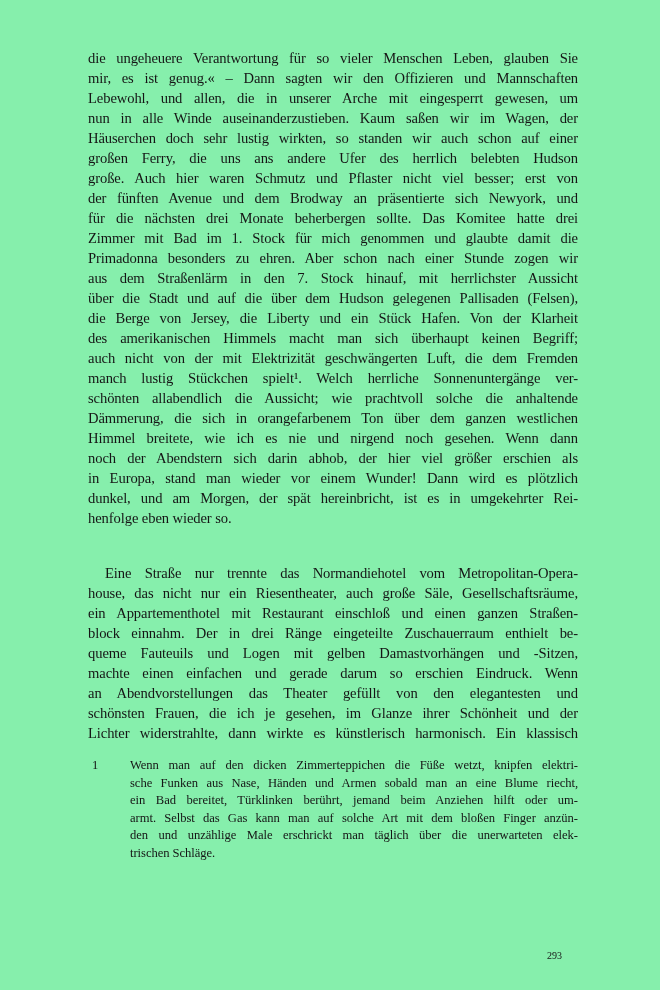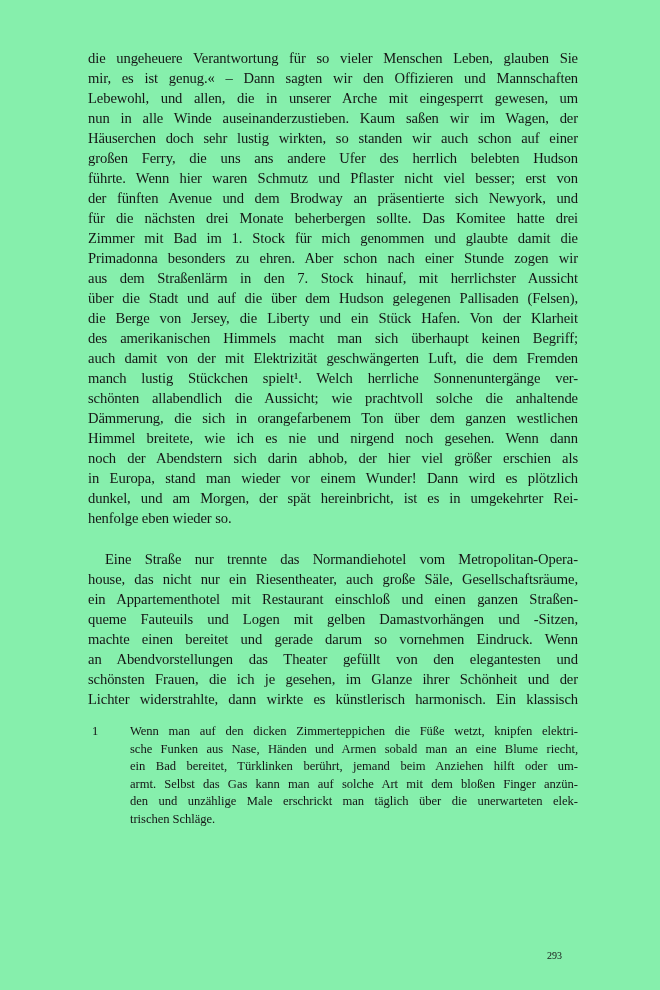--- a/index.html
+++ b/index.html
@@ -22,21 +22,21 @@
     font-size: 14.6px;
     line-height: 20px;
     letter-spacing: -0.1px;
   }
   .tline {
     text-align: justify;
     text-align-last: justify;
   }
   .para .tline:last-child { text-align-last: left; }
   .para[data-justify-last="true"] .tline:last-child { text-align-last: justify; }
-  .para-gap { margin-top: 21px; }
+  .para-gap { margin-top: 35px; }
   .para[data-indent-first="true"] .tline:first-child { text-indent: 17px; }
   .footnote {
     position: relative;
     margin-top: 14px;
     padding-left: 42px;
     font-size: 12.6px;
     line-height: 17.5px;
     letter-spacing: -0.05px;
   }
   .footnote .tline { text-align: justify; text-align-last: justify; }
@@ -60,46 +60,47 @@
 <div class="page">
   <div class="textblock">
 
     <div class="para">
         <div class="tline">die ungeheuere Verantwortung für so vieler Menschen Leben, glauben Sie</div>
         <div class="tline">mir, es ist genug.« – Dann sagten wir den Offizieren und Mannschaften</div>
         <div class="tline">Lebewohl, und allen, die in unserer Arche mit eingesperrt gewesen, um</div>
         <div class="tline">nun in alle Winde auseinanderzustieben. Kaum saßen wir im Wagen, der</div>
         <div class="tline">Häuserchen doch sehr lustig wirkten, so standen wir auch schon auf einer</div>
         <div class="tline">großen Ferry, die uns ans andere Ufer des herrlich belebten Hudson</div>
-        <div class="tline">führte. Wenn hier waren Schmutz und Pflaster nicht viel besser; erst von</div>
+        <div class="tline">große. Auch hier waren Schmutz und Pflaster nicht viel besser; erst von</div>
         <div class="tline">der fünften Avenue und dem Brodway an präsentierte sich Newyork, und</div>
         <div class="tline">für die nächsten drei Monate beherbergen sollte. Das Komitee hatte drei</div>
         <div class="tline">Zimmer mit Bad im 1. Stock für mich genommen und glaubte damit die</div>
         <div class="tline">Primadonna besonders zu ehren. Aber schon nach einer Stunde zogen wir</div>
         <div class="tline">aus dem Straßenlärm in den 7. Stock hinauf, mit herrlichster Aussicht</div>
         <div class="tline">über die Stadt und auf die über dem Hudson gelegenen Pallisaden (Felsen),</div>
         <div class="tline">die Berge von Jersey, die Liberty und ein Stück Hafen. Von der Klarheit</div>
         <div class="tline">des amerikanischen Himmels macht man sich überhaupt keinen Begriff;</div>
-        <div class="tline">auch damit von der mit Elektrizität geschwängerten Luft, die dem Fremden</div>
+        <div class="tline">auch nicht von der mit Elektrizität geschwängerten Luft, die dem Fremden</div>
         <div class="tline">manch lustig Stückchen spielt¹. Welch herrliche Sonnenuntergänge ver-</div>
         <div class="tline">schönten allabendlich die Aussicht; wie prachtvoll solche die anhaltende</div>
         <div class="tline">Dämmerung, die sich in orangefarbenem Ton über dem ganzen westlichen</div>
         <div class="tline">Himmel breitete, wie ich es nie und nirgend noch gesehen. Wenn dann</div>
         <div class="tline">noch der Abendstern sich darin abhob, der hier viel größer erschien als</div>
         <div class="tline">in Europa, stand man wieder vor einem Wunder! Dann wird es plötzlich</div>
         <div class="tline">dunkel, und am Morgen, der spät hereinbricht, ist es in umgekehrter Rei-</div>
         <div class="tline">henfolge eben wieder so.</div>
       </div>
 
     <div class="para para-gap" data-indent-first="true" data-justify-last="true">
         <div class="tline">Eine Straße nur trennte das Normandiehotel vom Metropolitan-Opera-</div>
         <div class="tline">house, das nicht nur ein Riesentheater, auch große Säle, Gesellschaftsräume,</div>
         <div class="tline">ein Appartementhotel mit Restaurant einschloß und einen ganzen Straßen-</div>
+        <div class="tline">block einnahm. Der in drei Ränge eingeteilte Zuschauerraum enthielt be-</div>
         <div class="tline">queme Fauteuils und Logen mit gelben Damastvorhängen und -Sitzen,</div>
-        <div class="tline">machte einen bereitet und gerade darum so vornehmen Eindruck. Wenn</div>
+        <div class="tline">machte einen einfachen und gerade darum so erschien Eindruck. Wenn</div>
         <div class="tline">an Abendvorstellungen das Theater gefüllt von den elegantesten und</div>
         <div class="tline">schönsten Frauen, die ich je gesehen, im Glanze ihrer Schönheit und der</div>
         <div class="tline">Lichter widerstrahlte, dann wirkte es künstlerisch harmonisch. Ein klassisch</div>
       </div>
 
     <div class="footnote">
       <span class="footnote-marker">1</span>
       <div>
           <div class="tline">Wenn man auf den dicken Zimmerteppichen die Füße wetzt, knipfen elektri-</div>
           <div class="tline">sche Funken aus Nase, Händen und Armen sobald man an eine Blume riecht,</div>

